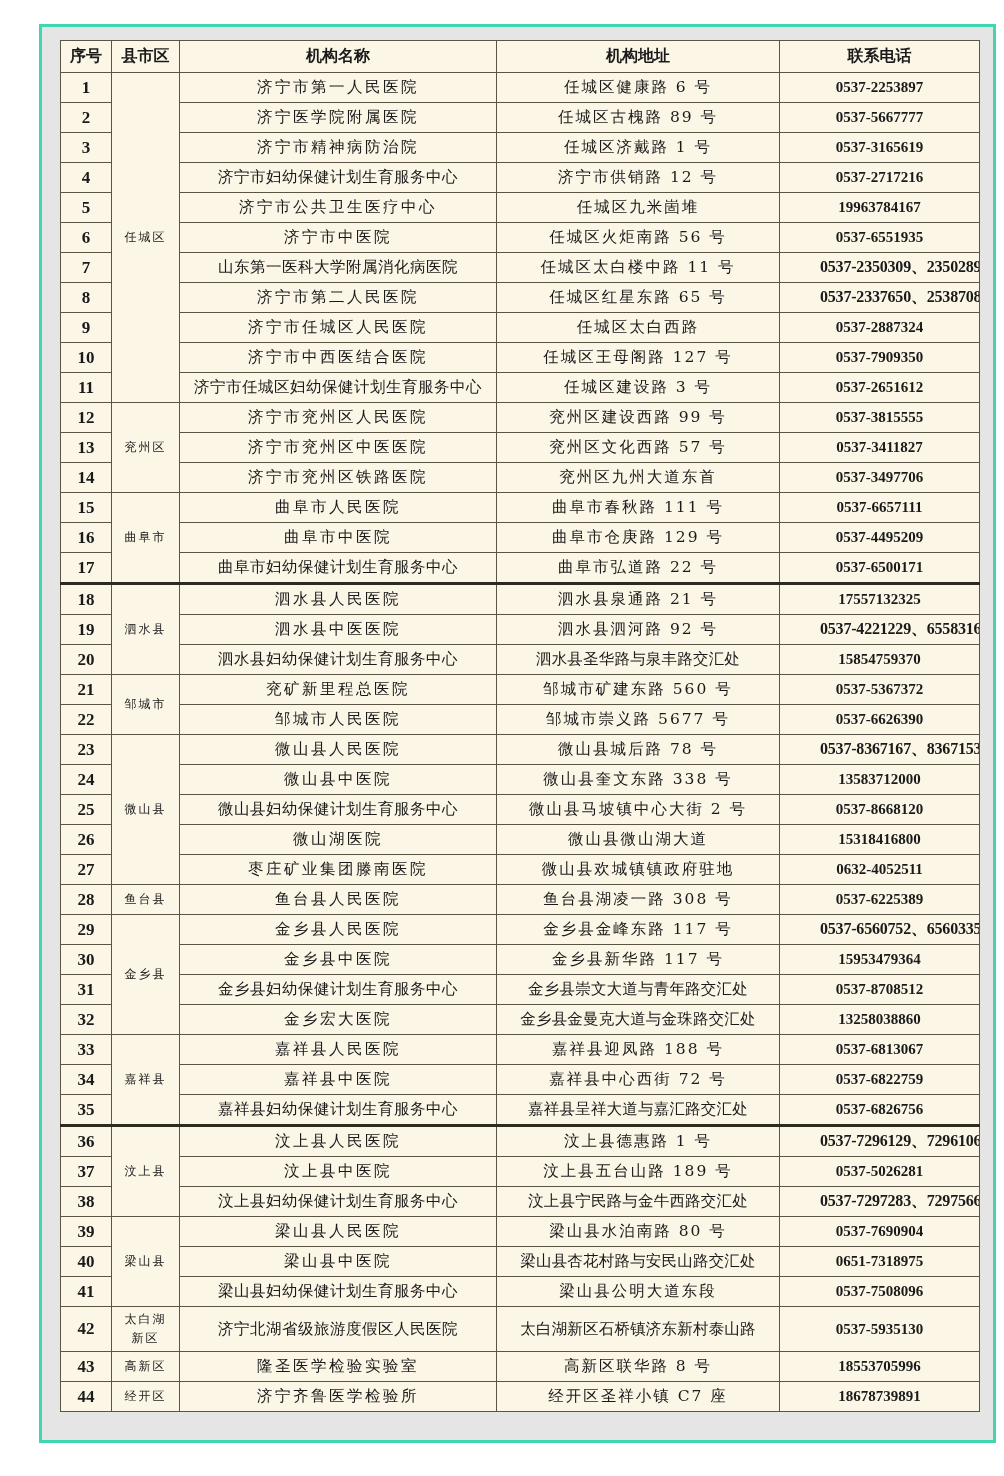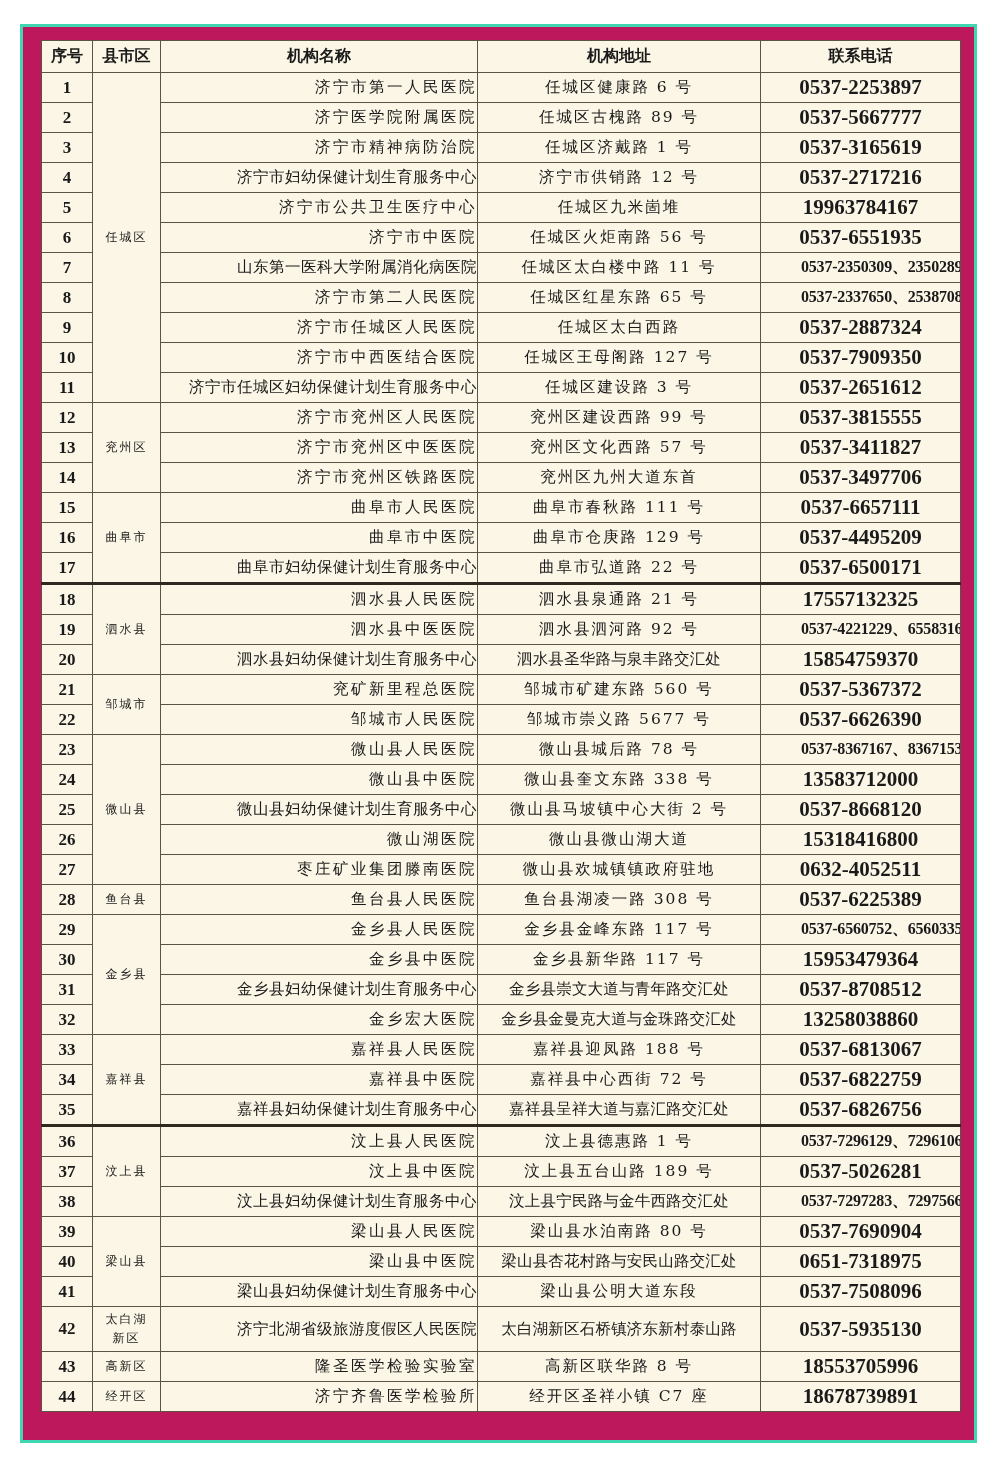--- a/index.html
+++ b/index.html
@@ -1,28 +1,28 @@
 <!DOCTYPE html>
 <html><head>
 <meta charset="utf-8">
 <style>
   html,body{margin:0;padding:0;background:#ffffff;}
   body{width:1004px;height:1476px;position:relative;overflow:hidden;font-family:"DejaVu Serif","Liberation Serif",serif;}
-  .frame{position:absolute;left:20px;top:24px;width:951px;height:1413px;border:3px solid #3fd6b0;background:#be185d;box-sizing:content-box;}
+  .frame{position:absolute;left:39px;top:24px;width:951px;height:1413px;border:3px solid #3fd6b0;background:#e5e5e5;box-sizing:content-box;}
   table{position:absolute;left:18px;top:13px;border-collapse:collapse;table-layout:fixed;width:919px;background:#fbf6e6;}
   td,th{border:1.5px solid #5a5444;text-align:center;vertical-align:middle;padding:0;color:#1a1a1a;white-space:nowrap;overflow:hidden;}
   th{height:31px;font-family:"DejaVu Sans","Liberation Sans",sans-serif;font-weight:bold;font-size:16px;}
   td{height:29px;font-size:15.5px;}
   td.no{font-weight:bold;font-family:"Liberation Serif","DejaVu Serif",serif;font-size:17px;}
   td.district{font-size:12px;letter-spacing:2px;}
-  td.name{letter-spacing:2.5px;text-align:right;}
+  td.name{letter-spacing:2.5px;}
   td.name.long{letter-spacing:0.5px;}
   td.addr{letter-spacing:2px;}
   td.addr.long{letter-spacing:0.2px;}
-  td.phone{font-weight:bold;font-family:"Liberation Serif","DejaVu Serif",serif;font-size:21px;}
+  td.phone{font-weight:bold;font-family:"Liberation Serif","DejaVu Serif",serif;font-size:15px;}
   td.phone.multi{font-size:16px;letter-spacing:-0.2px;padding-left:40px;}
   tr.sep-bottom td{border-bottom:3px solid #2e2a20;margin-top:8px;}
   tr.tall td{height:44px;}
   td.district.twoline{line-height:19px;white-space:normal;margin-top:46px;}
 </style>
 </head>
 <body>
 
 <div class="frame">
   <table>

